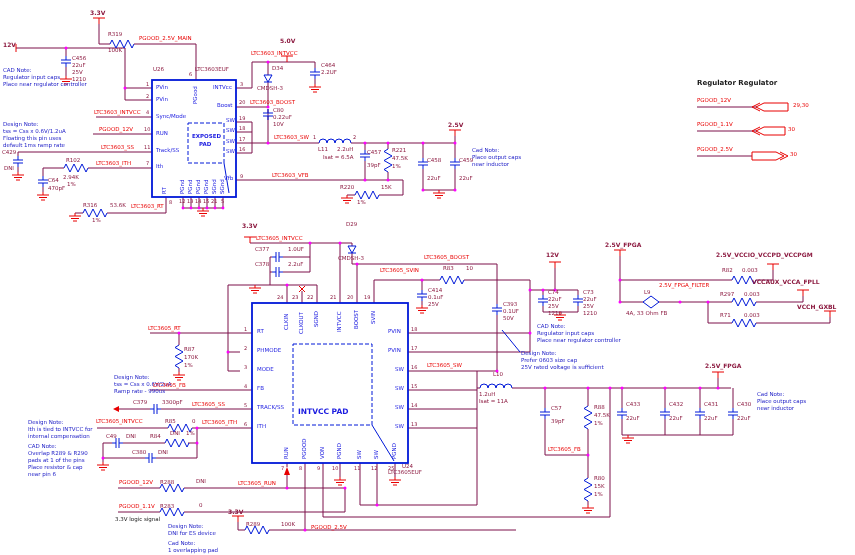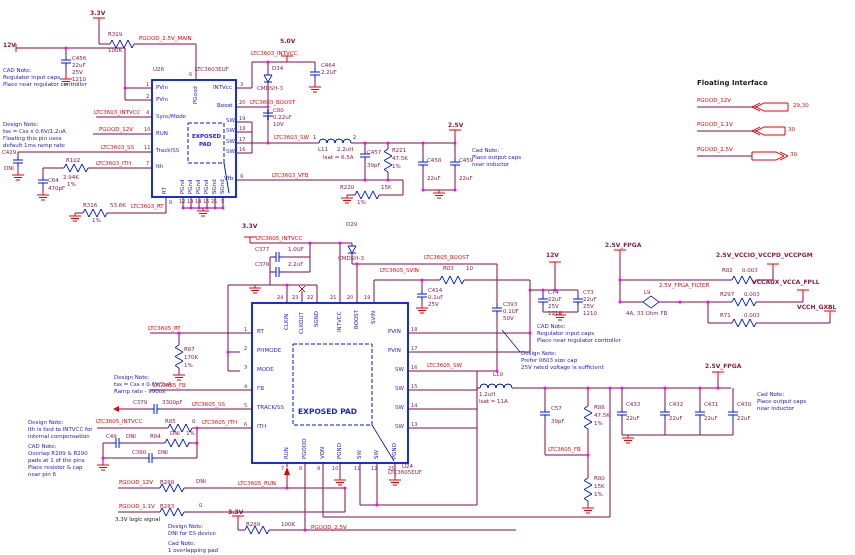--- a/index.html
+++ b/index.html
@@ -382,21 +382,21 @@
       <div class="lbl pnum" style="left: 211px; top: 199px;">21</div>
       <div class="lbl pnum" style="left: 221px; top: 199px;">5</div>
       <div class="lbl pin rot" style="left: 180px; top: 194px;">PGnd</div>
       <div class="lbl pin rot" style="left: 188px; top: 194px;">PGnd</div>
       <div class="lbl pin rot" style="left: 196px; top: 194px;">PGnd</div>
       <div class="lbl pin rot" style="left: 204px; top: 194px;">PGnd</div>
       <div class="lbl pin rot" style="left: 212px; top: 194px;">SGnd</div>
       <div class="lbl pin rot" style="left: 220px; top: 194px;">SGnd</div>
       <div class="lbl pad" style="left: 192px; top: 134px;">EXPOSED</div>
       <div class="lbl pad" style="left: 199px; top: 142px;">PAD</div>
-      <div class="lbl blkb" style="left: 697px; top: 80px;">Floating Interface</div>
+      <div class="lbl blkb" style="left: 697px; top: 80px;">Regulator Regulator</div>
       <div class="lbl net" style="left: 697px; top: 98px;">PGOOD_12V</div>
       <div class="lbl net" style="left: 793px; top: 103px;">29,30</div>
       <div class="lbl net" style="left: 697px; top: 122px;">PGOOD_1.1V</div>
       <div class="lbl net" style="left: 788px; top: 127px;">30</div>
       <div class="lbl net" style="left: 697px; top: 147px;">PGOOD_2.5V</div>
       <div class="lbl net" style="left: 790px; top: 152px;">30</div>
       <div class="lbl pwr" style="left: 242px; top: 223px;">3.3V</div>
       <div class="lbl net" style="left: 256px; top: 236px;">LTC3605_INTVCC</div>
       <div class="lbl ref" style="left: 255px; top: 247px;">C377</div>
       <div class="lbl ref" style="left: 288px; top: 247px;">1.0UF</div>
@@ -516,21 +516,21 @@
       <div class="lbl pnum" style="left: 354px; top: 466px;">11</div>
       <div class="lbl pnum" style="left: 371px; top: 466px;">12</div>
       <div class="lbl pnum" style="left: 388px; top: 466px;">25</div>
       <div class="lbl pin rot" style="left: 284px; top: 459px;">RUN</div>
       <div class="lbl pin rot" style="left: 302px; top: 459px;">PGOOD</div>
       <div class="lbl pin rot" style="left: 320px; top: 459px;">VON</div>
       <div class="lbl pin rot" style="left: 337px; top: 459px;">PGND</div>
       <div class="lbl pin rot" style="left: 357px; top: 459px;">SW</div>
       <div class="lbl pin rot" style="left: 374px; top: 459px;">SW</div>
       <div class="lbl pin rot" style="left: 392px; top: 459px;">PGND</div>
-      <div class="lbl pad2" style="left: 298px; top: 408px;">EXPOSED PAD</div>
+      <div class="lbl pad2" style="left: 298px; top: 408px;">INTVCC PAD</div>
       <div class="lbl ref" style="left: 402px; top: 464px;">U24</div>
       <div class="lbl ref" style="left: 388px; top: 470px;">LTC3605EUF</div>
       <div class="lbl ref" style="left: 493px; top: 372px;">L10</div>
       <div class="lbl ref" style="left: 479px; top: 392px;">1.2uH</div>
       <div class="lbl ref" style="left: 479px; top: 399px;">Isat = 11A</div>
       <div class="lbl ref" style="left: 551px; top: 406px;">C57</div>
       <div class="lbl ref" style="left: 551px; top: 419px;">39pF</div>
       <div class="lbl ref" style="left: 594px; top: 405px;">R88</div>
       <div class="lbl ref" style="left: 594px; top: 413px;">47.5K</div>
       <div class="lbl ref" style="left: 594px; top: 421px;">1%</div>

